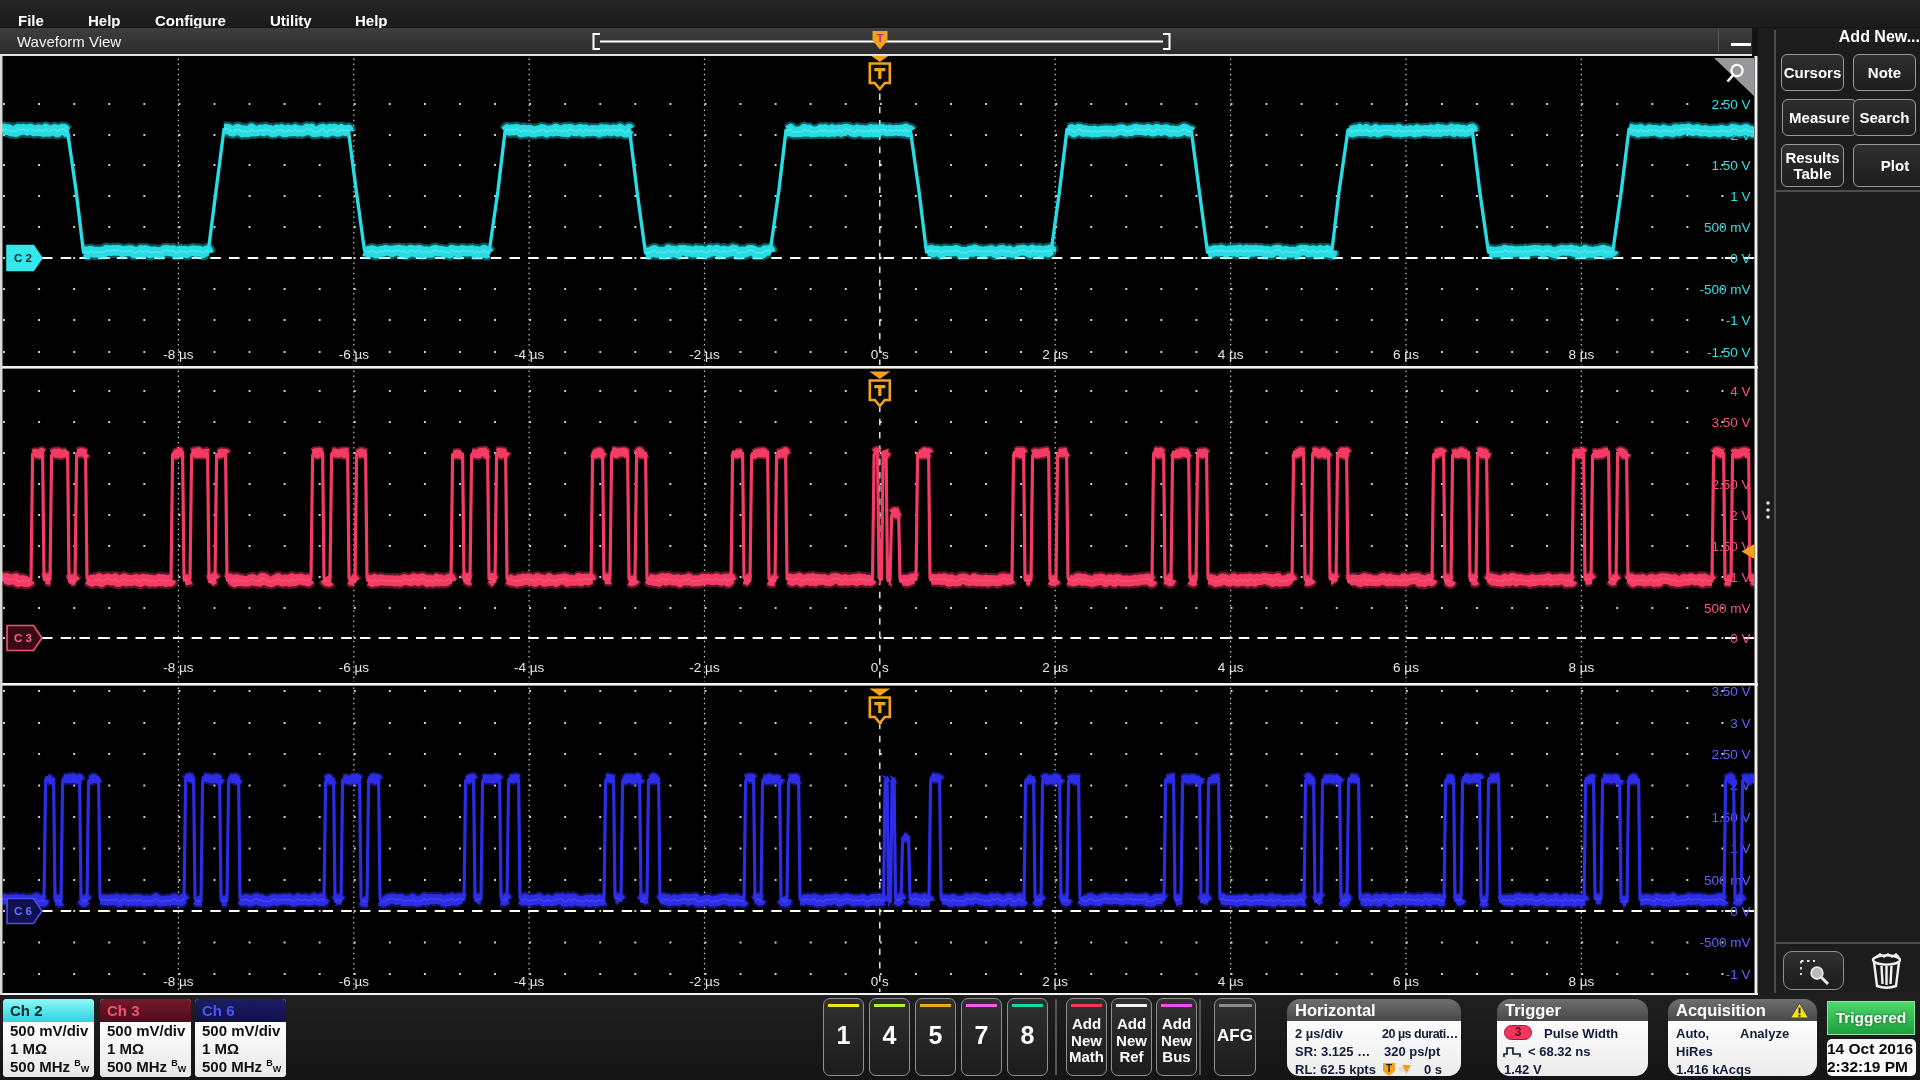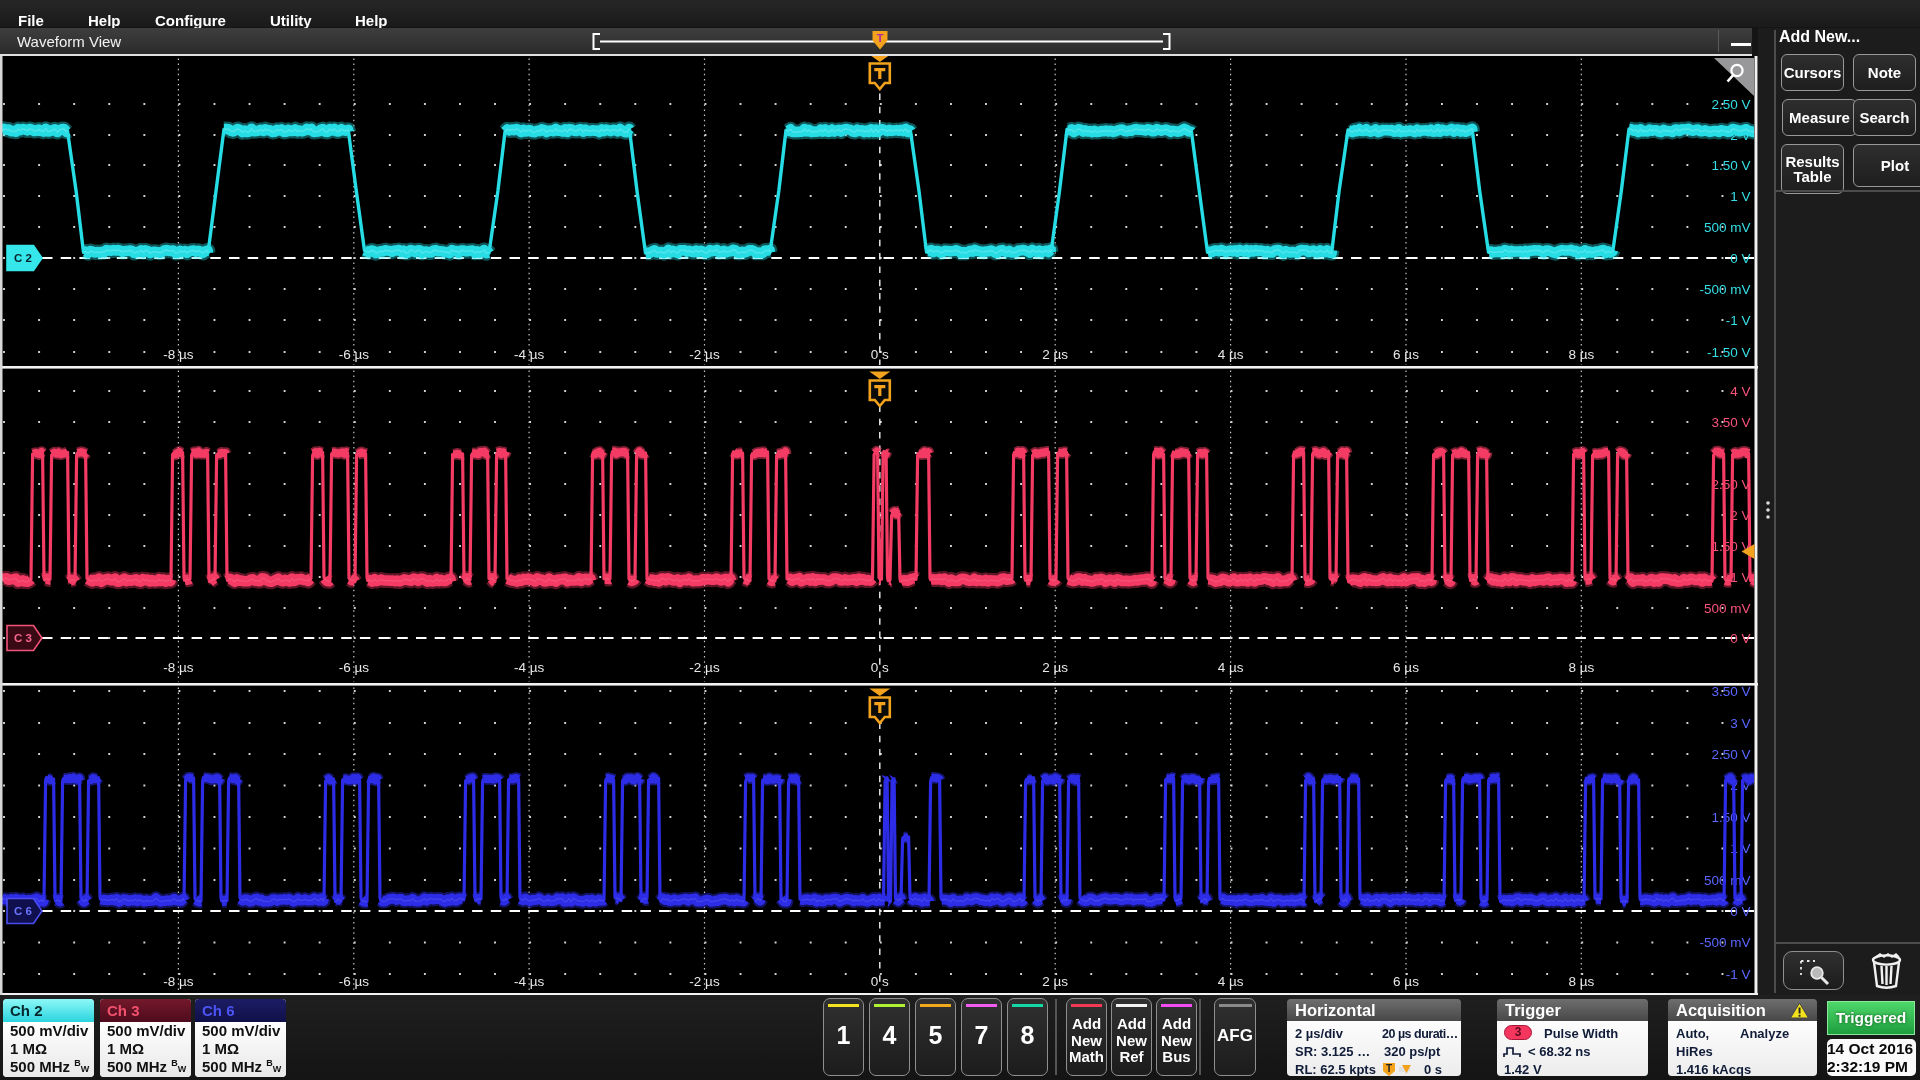--- a/index.html
+++ b/index.html
@@ -7,21 +7,21 @@
 #menubar span{position:absolute;top:5px;color:#fff;font-size:15px;font-weight:bold;margin-top:7px;}
 #titlebar{left:0;top:28px;width:1752px;height:26px;background:linear-gradient(#3e3e3e,#2b2b2b);border-bottom:2px solid #e0e0e0;}
 #titlebar .t{position:absolute;left:17px;top:5px;color:#f2f2f2;font-size:15px;}
 .btn{position:absolute;background:linear-gradient(#303030,#1c1c1c);border:1.5px solid #8f8f8f;border-radius:7px;color:#fff;font-weight:bold;text-align:center;box-sizing:border-box;}
 .sbtn{background:linear-gradient(#2e2e2e,#1e1e1e);border:1.5px solid #989898;border-radius:6px;color:#fff;font-weight:bold;text-align:center;position:absolute;box-sizing:border-box;display:flex;align-items:center;justify-content:center;line-height:15.5px;font-size:15px;}
 .chb{position:absolute;width:91px;height:78px;border-radius:4px;overflow:hidden;top:999px;}
 .chb .hd{height:23px;font-size:15px;font-weight:bold;padding-left:7px;line-height:23px;}
 .chb .bd{background:linear-gradient(#ffffff,#e8e8e8);height:55px;color:#111;font-size:15px;font-weight:bold;line-height:18px;padding:0 0 0 7px;}
 sup.bw{font-size:9px;vertical-align:6px;font-weight:bold;line-height:0;}
 .chb .bd span{line-height:0;}
-.wbadge{position:absolute;top:999px;height:77px;background:#14532d;border-radius:4px;overflow:hidden;box-sizing:border-box;}
+.wbadge{position:absolute;top:999px;height:77px;background:#14532d;border-radius:13px;overflow:hidden;box-sizing:border-box;}
 .wbadge .hd{height:22px;background:linear-gradient(#6e6e6e,#484848);color:#fff;font-size:16.5px;font-weight:bold;line-height:22px;padding-left:8px;}
 .wbadge .bd{color:#101c38;font-size:13px;font-weight:bold;line-height:18.2px;padding:0 0 0 8px;background:linear-gradient(#fdfdfd,#ececec);height:55px;white-space:nowrap;position:relative;}
 .r{position:absolute;white-space:nowrap;}
 </style></head>
 <body>
 <div id="menubar" class="abs">
 <span style="left:18px">File</span>
     <span style="left:88px">Help</span>
     <span style="left:155px">Configure</span>
     <span style="left:270px">Utility</span>
@@ -772,26 +772,26 @@
       <path d="M7 842.5 H33.5 L42 855.0 L33.5 867.5 H7 Z" fill="#10104e" stroke="#4a4ef0" stroke-width="1.6"></path>
       <text x="23" y="859.0" text-anchor="middle" font-size="11.5" font-weight="bold" fill="#6a74ff">C 6</text>
       <path d="M1714 2 H1754 V40 Z" fill="#98989a"></path>
       <circle cx="1737" cy="14.5" r="5.6" fill="none" stroke="#fff" stroke-width="2.2"></circle>
       <line x1="1733.2" y1="19.2" x2="1727.5" y2="25.5" stroke="#fff" stroke-width="2.6"></line>
       <path d="M1741.5 495.5 L1754.5 488 V503 Z" fill="#f2a21d"></path>
     </svg></div>
 
 <div class="abs" style="left:1758px;top:28px;width:162px;height:967px;background:#1c1c1c"></div>
 <div class="abs" style="left:1774px;top:30px;width:1.5px;height:963px;background:#4c4c4c"></div>
-<div class="abs" style="left:1779px;top:28px;width:141px;height:20px;color:#fff;font-size:16px;font-weight:bold;text-align:left">Add New...</div>
+<div class="abs" style="left:1779px;top:28px;width:141px;height:20px;color:#fff;font-size:16px;font-weight:bold;text-align:right">Add New...</div>
 <div class="sbtn" style="left:1781px;top:54px;width:63px;height:37px">Cursors</div>
 <div class="sbtn" style="left:1853px;top:54px;width:63px;height:37px">Note</div>
 <div class="sbtn" style="left:1782px;top:99px;width:75px;height:37px">Measure</div>
 <div class="sbtn" style="left:1853px;top:99px;width:63px;height:37px">Search</div>
-<div class="sbtn" style="left:1781px;top:144px;width:63px;height:50px">Results<br>Table</div>
+<div class="sbtn" style="left:1781px;top:144px;width:63px;height:43px">Results<br>Table</div>
 <div class="sbtn" style="left:1853px;top:144px;width:84px;height:43px">Plot</div>
 <div class="abs" style="left:1774px;top:190px;width:146px;height:1.5px;background:#4c4c4c"></div>
 <div class="abs" style="left:1766px;top:501px;width:4px;height:18px">
 <svg width="4" height="18" xmlns="http://www.w3.org/2000/svg">
       <circle cx="2" cy="2" r="1.8" fill="#ddd"></circle>
       <circle cx="2" cy="9" r="1.8" fill="#ddd"></circle>
       <circle cx="2" cy="16" r="1.8" fill="#ddd"></circle>
     </svg></div>
 <div class="abs" style="left:1774px;top:942px;width:146px;height:1.5px;background:#4c4c4c"></div>
 <div class="btn" style="left:1783px;top:951px;width:61px;height:39px;border-radius:9px"></div>

